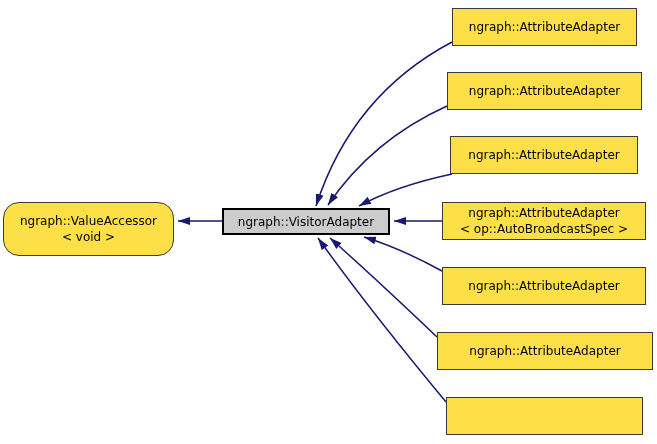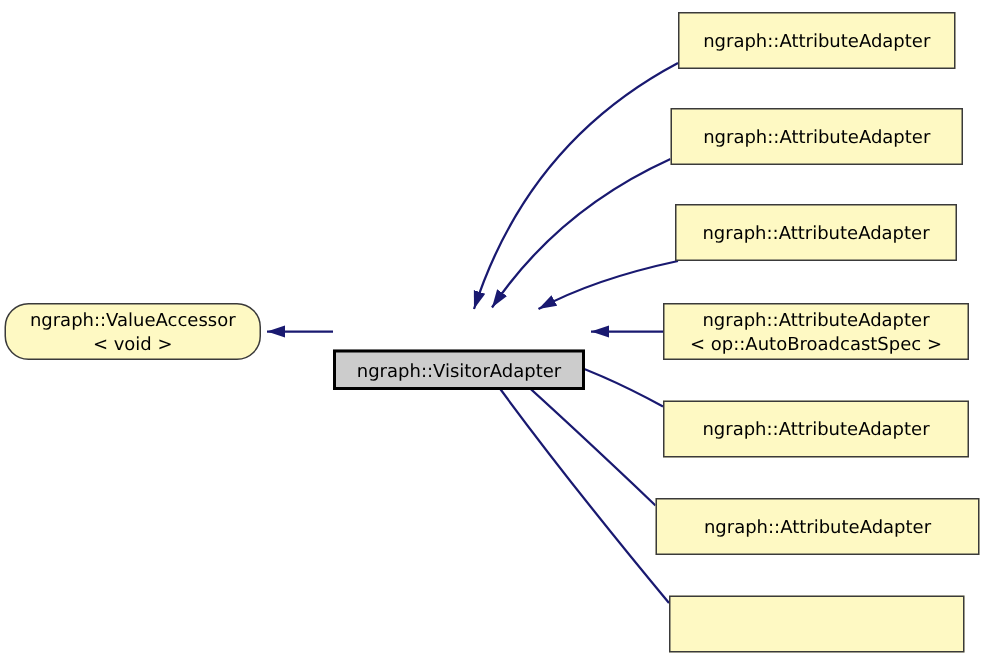--- a/index.html
+++ b/index.html
@@ -12,42 +12,42 @@
     overflow: hidden;
   }
   svg.edges {
     position: absolute;
     left: 0; top: 0;
     width: 657px; height: 444px;
   }
   .node {
     position: absolute;
     box-sizing: border-box;
-    background: #fef9c3;
+    background: #fde047;
     border: 1.5px solid #3a3a3a;
     display: flex;
     flex-direction: column;
     align-items: center;
     justify-content: center;
     font-size: 12px;
     line-height: 16px;
     color: #000000;
     text-align: center;
     white-space: nowrap;
     cursor: pointer;
   }
   .node span { display: block; }
   .node.current {
     background: #cccccc;
     border: 2px solid #000000;
     cursor: default;
   }
   
-  .n-base    { left: 3px;   top: 202px; width: 171px; height: 38px; border-radius: 16px; }
-  .n-current { left: 222px; top: 208px; width: 168px; height: 27px; margin-top: 25px; }
+  .n-base    { left: 3px;   top: 202px; width: 171px; height: 54px; border-radius: 16px; }
+  .n-current { left: 222px; top: 208px; width: 168px; height: 27px; }
   .n-d0 { left: 452px; top: 8px;   width: 185px; height: 38px; }
   .n-d1 { left: 447px; top: 72px;  width: 195px; height: 38px; }
   .n-d2 { left: 450px; top: 136px; width: 188px; height: 38px; }
   .n-d3 { left: 442px; top: 202px; width: 204px; height: 38px; }
   .n-d4 { left: 442px; top: 267px; width: 204px; height: 38px; }
   .n-d5 { left: 437px; top: 332px; width: 216px; height: 38px; }
   .n-d6 { left: 446px; top: 397px; width: 197px; height: 38px; }
   .edge { stroke: #191970; stroke-width: 1.5; fill: none; }
 </style>
 </head>

